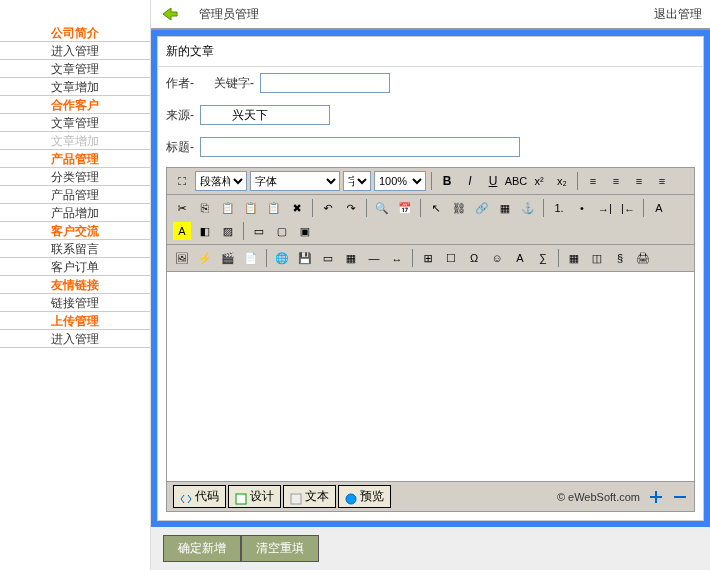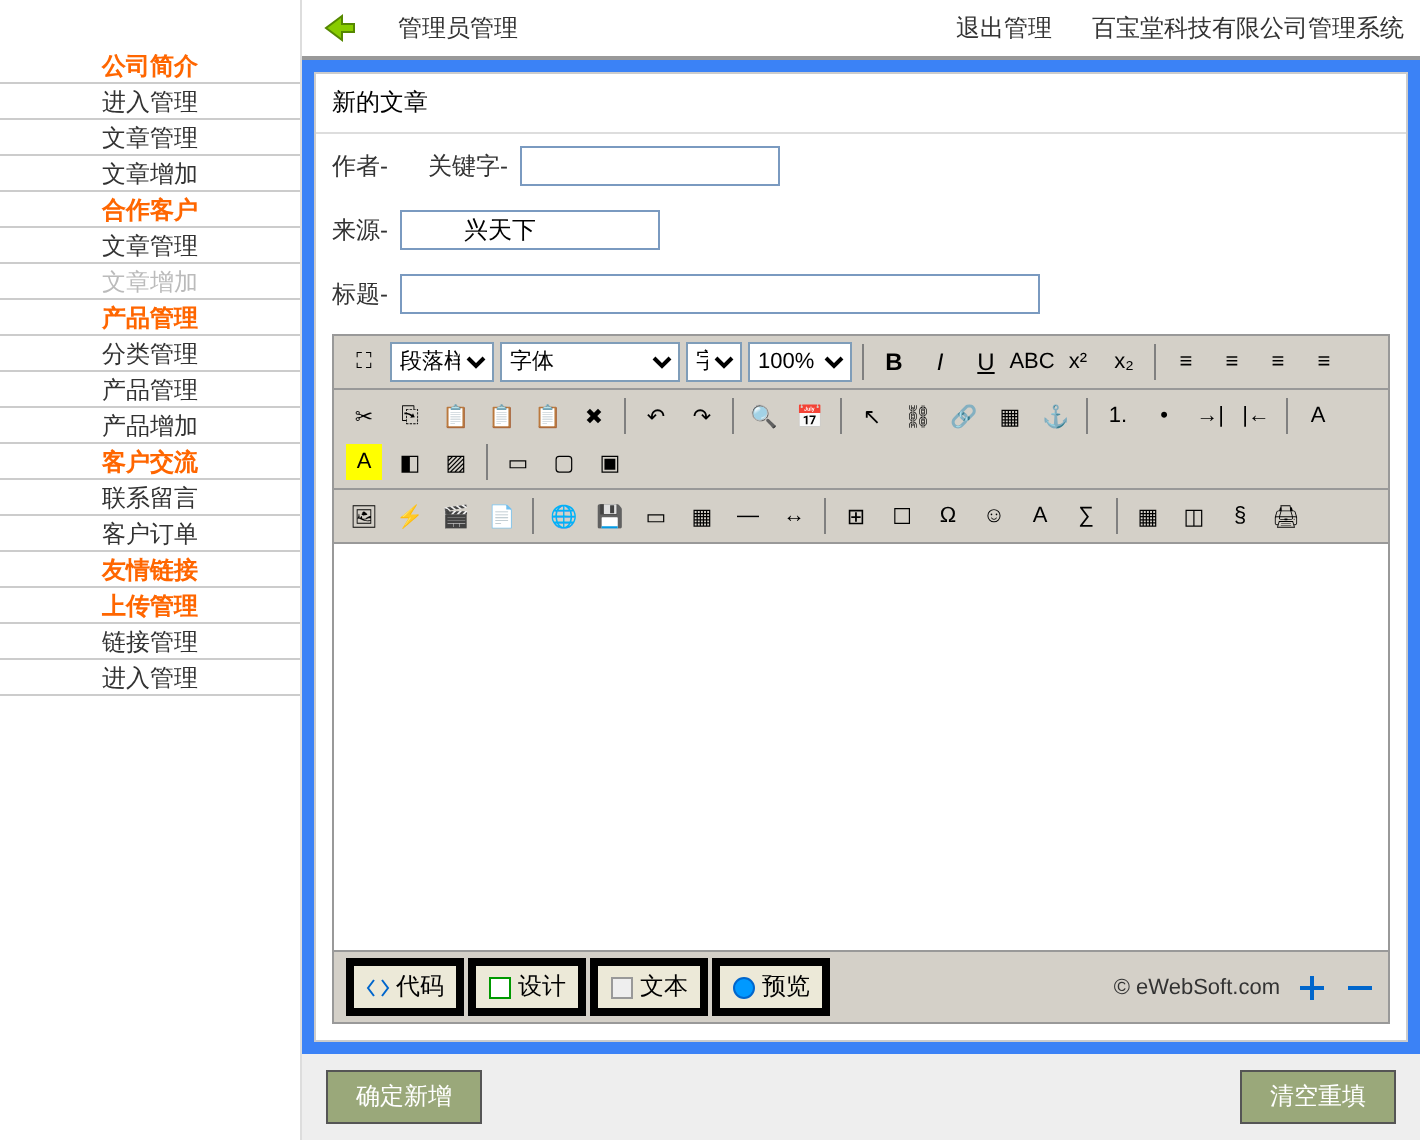--- a/index.html
+++ b/index.html
@@ -20,25 +20,25 @@
 .form-row{display:flex;align-items:center;padding:6px 8px;gap:6px}
 .form-row label{color:#333}
 .txt{border:1px solid #7a9ac0;height:20px;padding:0 4px;background:#fff}
 .editor{margin:4px 8px 8px;border:1px solid #999;background:#d4d0c8;display:flex;flex-direction:column;flex:1}
 .tb{display:flex;align-items:center;gap:3px;padding:3px 5px;border-bottom:1px solid #999;flex-wrap:wrap}
 .sel{height:20px;border:1px solid #7f9db9;background:#fff;font-size:11px}
 .ico{width:20px;height:20px;border:1px solid #d4d0c8;display:inline-flex;align-items:center;justify-content:center;cursor:pointer;background:#d4d0c8;font-size:11px;font-family:Arial}
 .sep{width:1px;height:18px;background:#808080;margin:0 2px}
 .canvas{flex:1;background:#fff;border-top:1px solid #fff}
 .editor-foot{display:flex;align-items:center;padding:3px 6px;border-top:1px solid #999;gap:2px}
-.mode-btn{display:flex;align-items:center;gap:3px;padding:2px 6px;border:4px solid #000000;background:#ece9d8;cursor:pointer;font-size:11px}
+.mode-btn{display:flex;align-items:flex-end;gap:3px;padding:2px 6px;border:1px solid #000000;background:#ece9d8;cursor:pointer;font-size:11px}
 .mode-btn svg{width:12px;height:12px}
 .credit{margin-left:auto;font-size:11px;color:#333}
 .foot-ico{width:16px;height:16px;margin-left:6px;cursor:pointer}
-.actions{display:flex;justify-content:space-between;gap:10px;padding:8px 12px;background:#eee}
+.actions{display:flex;justify-content:flex-start;padding:8px 12px;background:#eee}
 .btn{padding:4px 14px;border:1px solid #555;background:#9aa87a;color:#fff;cursor:pointer}
 </style>
 </head>
 <body>
 <div class="page">
 <div class="sidebar">
 <div class="side-item side-cat">公司简介</div>
 <div class="side-item side-link">进入管理</div>
 <div class="side-item side-link">文章管理</div>
 <div class="side-item side-link">文章增加</div>
@@ -46,34 +46,33 @@
 <div class="side-item side-link">文章管理</div>
 <div class="side-item side-disabled">文章增加</div>
 <div class="side-item side-cat">产品管理</div>
 <div class="side-item side-link">分类管理</div>
 <div class="side-item side-link">产品管理</div>
 <div class="side-item side-link">产品增加</div>
 <div class="side-item side-cat">客户交流</div>
 <div class="side-item side-link">联系留言</div>
 <div class="side-item side-link">客户订单</div>
 <div class="side-item side-cat">友情链接</div>
+<div class="side-item side-link">链接管理</div>
 <div class="side-item side-cat">上传管理</div>
-<div class="side-item side-link">链接管理</div>
 <div class="side-item side-link">进入管理</div>
 </div>
 
 <div class="main">
 <div class="topbar">
 <svg class="back-icon" viewBox="0 0 20 16">
           <path d="M12 2 L4 8 L12 14 L12 10 L18 10 L18 6 L12 6 Z" fill="#8c0" stroke="#580"></path>
         </svg>
 <span>管理员管理</span>
 <span class="spacer"></span>
 <span>退出管理</span>
-<span>百宝堂科技有限公司管理系统</span>
 </div>
 
 <div class="panel">
 <div class="panel-title">新的文章</div>
 <div class="form-row">
 <label>作者-</label>
 <label style="margin-left:14px">关键字-</label>
 <input class="txt" style="width: 130px;">
 </div>
 <div class="form-row">

